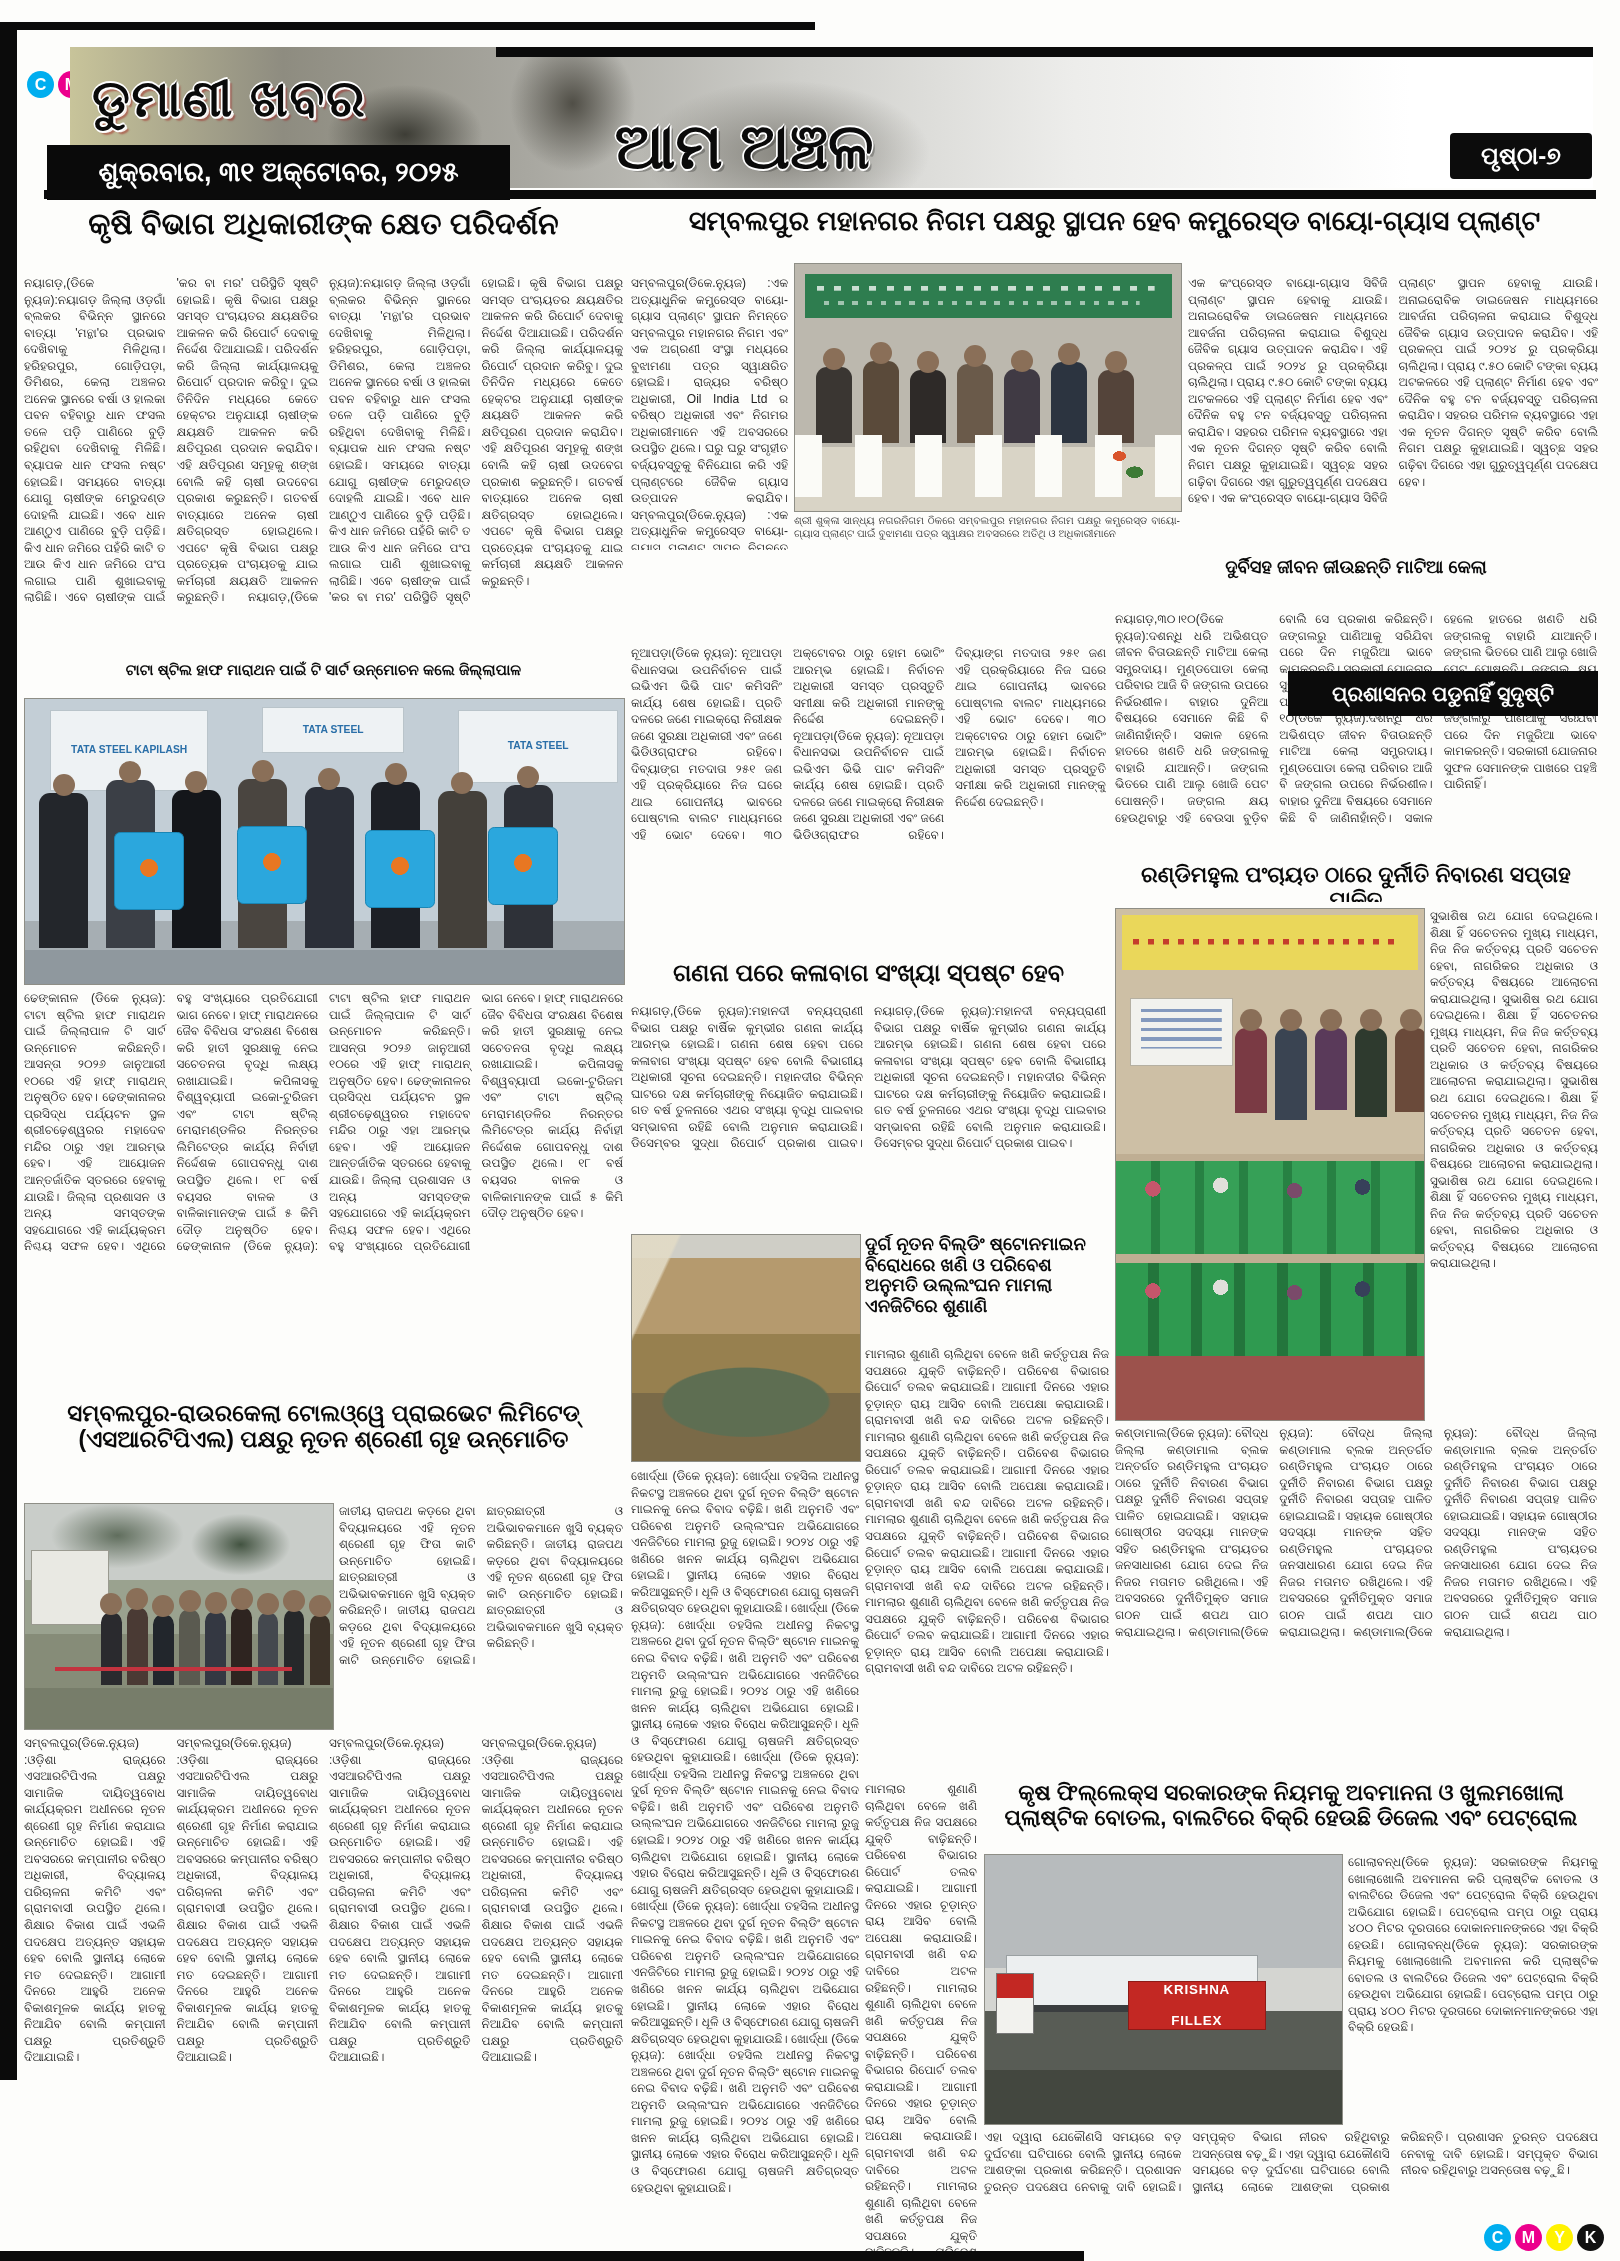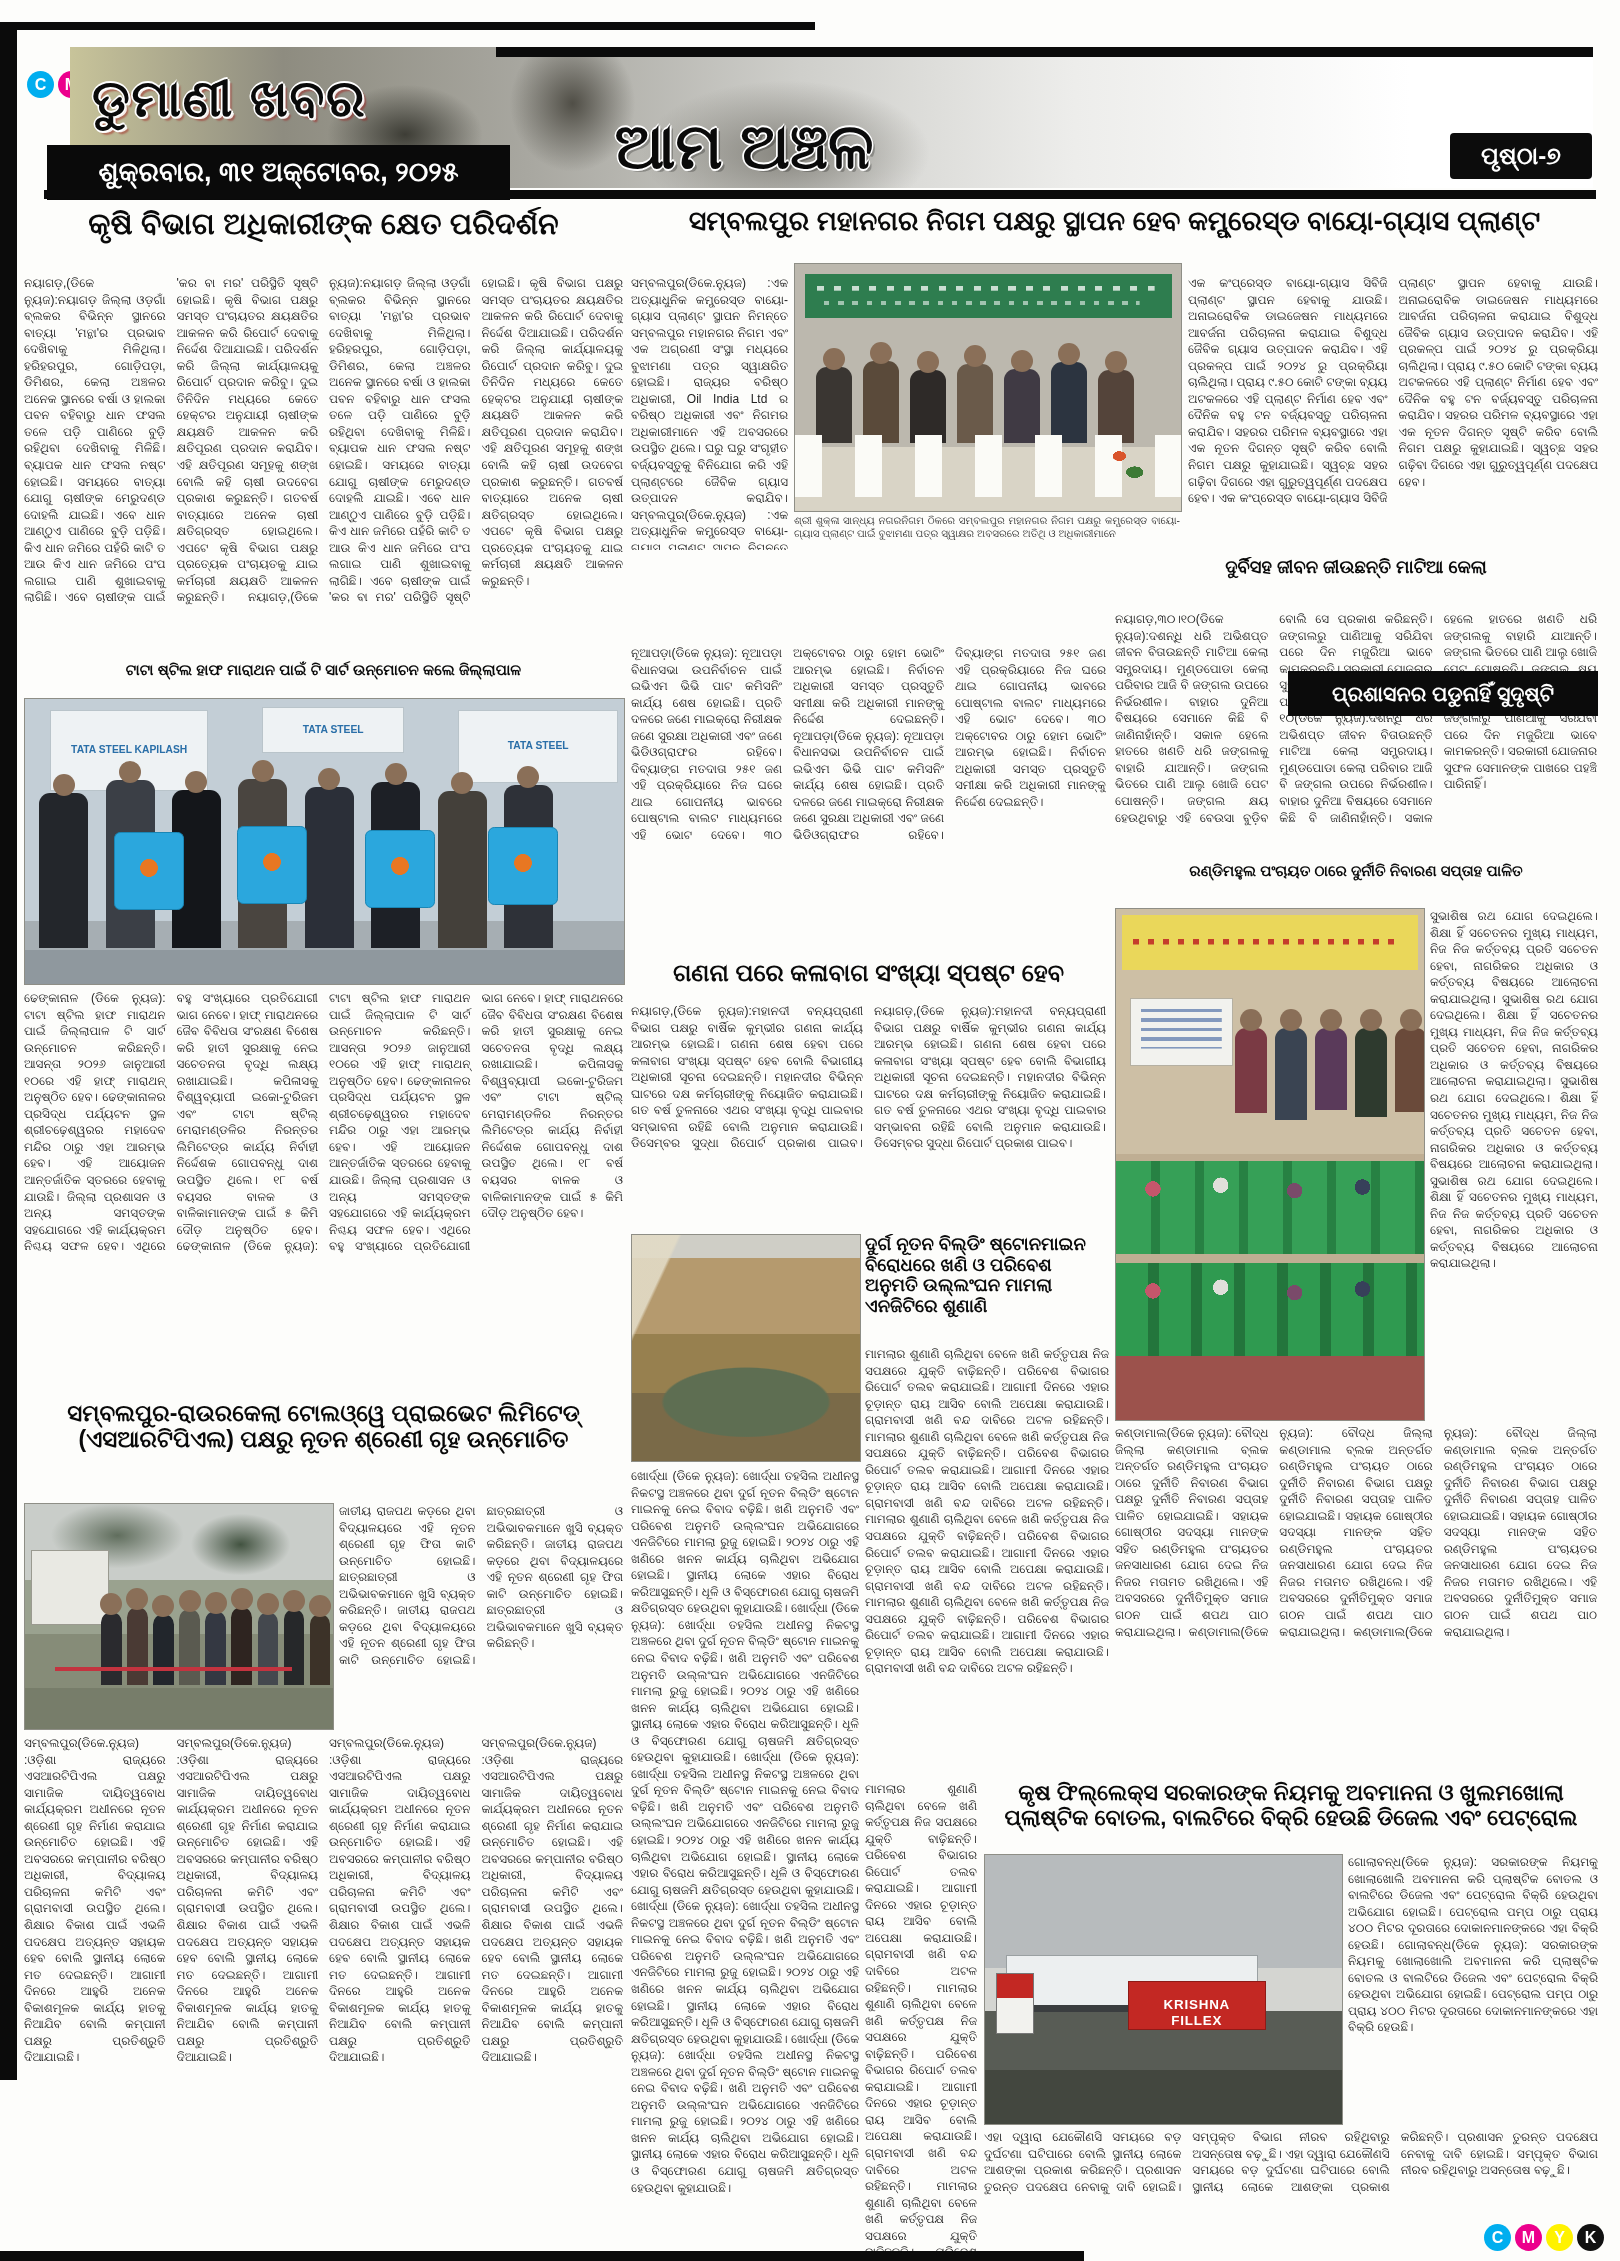--- a/index.html
+++ b/index.html
@@ -84,21 +84,21 @@
   .photo-ribbon{background:
       radial-gradient(71px 44px at 70% 18%,rgba(52,70,50,.9),transparent 70%),
       radial-gradient(95px 47px at 30% 14%,rgba(70,86,66,.8),transparent 70%),
       linear-gradient(#c9cdc9 0 34%,#9aa28f 34% 58%,#868c78 58% 82%,#777d6a 82% 100%);}
   .ribbon-line{position:absolute;left:30px;top:163px;width:237px;height:4px;background:#c4333f;}
   .building{position:absolute;left:6.3px;top:46px;width:76px;height:73px;background:#e9e9e3;border:0.8px solid #9a9a90;}
   .photo-petrol{background:linear-gradient(#b7bbbd 0 42%,#d4d5d1 42% 58%,#585c55 58% 80%,#43473f 80% 100%);}
   .canopy{position:absolute;left:6%;top:37%;width:70%;height:49px;background:#eceff0;border:0.8px solid #9aa0a2;
           border-bottom:7.1px solid #3a3d3f;}
   .fillex-sign{position:absolute;left:40%;top:47%;width:136px;height:47px;background:#c32823;color:#fff;
-          display:flex;flex-direction:column;align-items:center;justify-content:flex-end;
+          display:flex;flex-direction:column;align-items:center;justify-content:space-between;
           font-weight:800;font-size:13.4px;line-height:1.2;letter-spacing:0.8px;border:1.6px solid #8e1b17;}
   .pole-sign{position:absolute;left:11px;top:44%;width:36px;height:59px;background:linear-gradient(#c32823 0 40%,#f2f2ee 40% 100%);border:0.8px solid #777;}
 </style>
 </head>
 <body>
 
 <div class="page">
 
   <div class="abs bar" style="left:0;top:22px;width:815px;height:8px;"></div>
   <div class="abs bar" style="left:0;top:22px;width:17.4px;height:2058px;"></div>
@@ -176,21 +176,21 @@
 
   <div class="abs hl" style="left:631px;top:959px;width:475px;height:38px;font-size:24px;">ଗଣନା ପରେ କଳାବାଗ ସଂଖ୍ୟା ସ୍ପଷ୍ଟ ହେବ</div>
   <div class="abs body-text cols-2" style="left:631px;top:1003px;width:475px;height:225px;">ନୟାଗଡ଼,(ଡିକେ ନ୍ୟୁଜ):ମହାନଦୀ ବନ୍ୟପ୍ରାଣୀ ବିଭାଗ ପକ୍ଷରୁ ବାର୍ଷିକ କୁମ୍ଭୀର ଗଣନା କାର୍ଯ୍ୟ ଆରମ୍ଭ ହୋଇଛି। ଗଣନା ଶେଷ ହେବା ପରେ କଳାବାଗ ସଂଖ୍ୟା ସ୍ପଷ୍ଟ ହେବ ବୋଲି ବିଭାଗୀୟ ଅଧିକାରୀ ସୂଚନା ଦେଇଛନ୍ତି। ମହାନଦୀର ବିଭିନ୍ନ ଘାଟରେ ଦକ୍ଷ କର୍ମଚାରୀଙ୍କୁ ନିୟୋଜିତ କରାଯାଇଛି। ଗତ ବର୍ଷ ତୁଳନାରେ ଏଥର ସଂଖ୍ୟା ବୃଦ୍ଧି ପାଇବାର ସମ୍ଭାବନା ରହିଛି ବୋଲି ଅନୁମାନ କରାଯାଉଛି। ଡିସେମ୍ବର ସୁଦ୍ଧା ରିପୋର୍ଟ ପ୍ରକାଶ ପାଇବ। ନୟାଗଡ଼,(ଡିକେ ନ୍ୟୁଜ):ମହାନଦୀ ବନ୍ୟପ୍ରାଣୀ ବିଭାଗ ପକ୍ଷରୁ ବାର୍ଷିକ କୁମ୍ଭୀର ଗଣନା କାର୍ଯ୍ୟ ଆରମ୍ଭ ହୋଇଛି। ଗଣନା ଶେଷ ହେବା ପରେ କଳାବାଗ ସଂଖ୍ୟା ସ୍ପଷ୍ଟ ହେବ ବୋଲି ବିଭାଗୀୟ ଅଧିକାରୀ ସୂଚନା ଦେଇଛନ୍ତି। ମହାନଦୀର ବିଭିନ୍ନ ଘାଟରେ ଦକ୍ଷ କର୍ମଚାରୀଙ୍କୁ ନିୟୋଜିତ କରାଯାଇଛି। ଗତ ବର୍ଷ ତୁଳନାରେ ଏଥର ସଂଖ୍ୟା ବୃଦ୍ଧି ପାଇବାର ସମ୍ଭାବନା ରହିଛି ବୋଲି ଅନୁମାନ କରାଯାଉଛି। ଡିସେମ୍ବର ସୁଦ୍ଧା ରିପୋର୍ଟ ପ୍ରକାଶ ପାଇବ।</div>
 
   <div class="abs photo photo-quarry" style="left:631px;top:1234px;width:228px;height:226px;"></div>
   <div class="abs hl left" style="left:865px;top:1234px;width:244px;height:104px;font-size:18px;">ଦୁର୍ଗ ନୂତନ ବିଲ୍ଡିଂ ଷ୍ଟୋନମାଇନ ବିରୋଧରେ ଖଣି ଓ ପରିବେଶ ଅନୁମତି ଉଲ୍ଲଂଘନ ମାମଲା ଏନଜିଟିରେ ଶୁଣାଣି</div>
   <div class="abs body-text" style="left:865px;top:1346px;width:244px;height:429px;">ମାମଲାର ଶୁଣାଣି ଚାଲିଥିବା ବେଳେ ଖଣି କର୍ତ୍ତୃପକ୍ଷ ନିଜ ସପକ୍ଷରେ ଯୁକ୍ତି ବାଢ଼ିଛନ୍ତି। ପରିବେଶ ବିଭାଗର ରିପୋର୍ଟ ତଲବ କରାଯାଇଛି। ଆଗାମୀ ଦିନରେ ଏହାର ଚୂଡ଼ାନ୍ତ ରାୟ ଆସିବ ବୋଲି ଅପେକ୍ଷା କରାଯାଉଛି। ଗ୍ରାମବାସୀ ଖଣି ବନ୍ଦ ଦାବିରେ ଅଟଳ ରହିଛନ୍ତି। ମାମଲାର ଶୁଣାଣି ଚାଲିଥିବା ବେଳେ ଖଣି କର୍ତ୍ତୃପକ୍ଷ ନିଜ ସପକ୍ଷରେ ଯୁକ୍ତି ବାଢ଼ିଛନ୍ତି। ପରିବେଶ ବିଭାଗର ରିପୋର୍ଟ ତଲବ କରାଯାଇଛି। ଆଗାମୀ ଦିନରେ ଏହାର ଚୂଡ଼ାନ୍ତ ରାୟ ଆସିବ ବୋଲି ଅପେକ୍ଷା କରାଯାଉଛି। ଗ୍ରାମବାସୀ ଖଣି ବନ୍ଦ ଦାବିରେ ଅଟଳ ରହିଛନ୍ତି। ମାମଲାର ଶୁଣାଣି ଚାଲିଥିବା ବେଳେ ଖଣି କର୍ତ୍ତୃପକ୍ଷ ନିଜ ସପକ୍ଷରେ ଯୁକ୍ତି ବାଢ଼ିଛନ୍ତି। ପରିବେଶ ବିଭାଗର ରିପୋର୍ଟ ତଲବ କରାଯାଇଛି। ଆଗାମୀ ଦିନରେ ଏହାର ଚୂଡ଼ାନ୍ତ ରାୟ ଆସିବ ବୋଲି ଅପେକ୍ଷା କରାଯାଉଛି। ଗ୍ରାମବାସୀ ଖଣି ବନ୍ଦ ଦାବିରେ ଅଟଳ ରହିଛନ୍ତି। ମାମଲାର ଶୁଣାଣି ଚାଲିଥିବା ବେଳେ ଖଣି କର୍ତ୍ତୃପକ୍ଷ ନିଜ ସପକ୍ଷରେ ଯୁକ୍ତି ବାଢ଼ିଛନ୍ତି। ପରିବେଶ ବିଭାଗର ରିପୋର୍ଟ ତଲବ କରାଯାଇଛି। ଆଗାମୀ ଦିନରେ ଏହାର ଚୂଡ଼ାନ୍ତ ରାୟ ଆସିବ ବୋଲି ଅପେକ୍ଷା କରାଯାଉଛି। ଗ୍ରାମବାସୀ ଖଣି ବନ୍ଦ ଦାବିରେ ଅଟଳ ରହିଛନ୍ତି।</div>
   <div class="abs body-text" style="left:631px;top:1468px;width:228px;height:781px;">ଖୋର୍ଦ୍ଧା (ଡିକେ ନ୍ୟୁଜ): ଖୋର୍ଦ୍ଧା ତହସିଲ ଅଧୀନସ୍ଥ ନିକଟସ୍ଥ ଅଞ୍ଚଳରେ ଥିବା ଦୁର୍ଗ ନୂତନ ବିଲ୍ଡିଂ ଷ୍ଟୋନ ମାଇନକୁ ନେଇ ବିବାଦ ବଢ଼ିଛି। ଖଣି ଅନୁମତି ଏବଂ ପରିବେଶ ଅନୁମତି ଉଲ୍ଲଂଘନ ଅଭିଯୋଗରେ ଏନଜିଟିରେ ମାମଲା ରୁଜୁ ହୋଇଛି। ୨୦୨୪ ଠାରୁ ଏହି ଖଣିରେ ଖନନ କାର୍ଯ୍ୟ ଚାଲିଥିବା ଅଭିଯୋଗ ହୋଇଛି। ସ୍ଥାନୀୟ ଲୋକେ ଏହାର ବିରୋଧ କରିଆସୁଛନ୍ତି। ଧୂଳି ଓ ବିସ୍ଫୋରଣ ଯୋଗୁ ଚାଷଜମି କ୍ଷତିଗ୍ରସ୍ତ ହେଉଥିବା କୁହାଯାଉଛି। ଖୋର୍ଦ୍ଧା (ଡିକେ ନ୍ୟୁଜ): ଖୋର୍ଦ୍ଧା ତହସିଲ ଅଧୀନସ୍ଥ ନିକଟସ୍ଥ ଅଞ୍ଚଳରେ ଥିବା ଦୁର୍ଗ ନୂତନ ବିଲ୍ଡିଂ ଷ୍ଟୋନ ମାଇନକୁ ନେଇ ବିବାଦ ବଢ଼ିଛି। ଖଣି ଅନୁମତି ଏବଂ ପରିବେଶ ଅନୁମତି ଉଲ୍ଲଂଘନ ଅଭିଯୋଗରେ ଏନଜିଟିରେ ମାମଲା ରୁଜୁ ହୋଇଛି। ୨୦୨୪ ଠାରୁ ଏହି ଖଣିରେ ଖନନ କାର୍ଯ୍ୟ ଚାଲିଥିବା ଅଭିଯୋଗ ହୋଇଛି। ସ୍ଥାନୀୟ ଲୋକେ ଏହାର ବିରୋଧ କରିଆସୁଛନ୍ତି। ଧୂଳି ଓ ବିସ୍ଫୋରଣ ଯୋଗୁ ଚାଷଜମି କ୍ଷତିଗ୍ରସ୍ତ ହେଉଥିବା କୁହାଯାଉଛି। ଖୋର୍ଦ୍ଧା (ଡିକେ ନ୍ୟୁଜ): ଖୋର୍ଦ୍ଧା ତହସିଲ ଅଧୀନସ୍ଥ ନିକଟସ୍ଥ ଅଞ୍ଚଳରେ ଥିବା ଦୁର୍ଗ ନୂତନ ବିଲ୍ଡିଂ ଷ୍ଟୋନ ମାଇନକୁ ନେଇ ବିବାଦ ବଢ଼ିଛି। ଖଣି ଅନୁମତି ଏବଂ ପରିବେଶ ଅନୁମତି ଉଲ୍ଲଂଘନ ଅଭିଯୋଗରେ ଏନଜିଟିରେ ମାମଲା ରୁଜୁ ହୋଇଛି। ୨୦୨୪ ଠାରୁ ଏହି ଖଣିରେ ଖନନ କାର୍ଯ୍ୟ ଚାଲିଥିବା ଅଭିଯୋଗ ହୋଇଛି। ସ୍ଥାନୀୟ ଲୋକେ ଏହାର ବିରୋଧ କରିଆସୁଛନ୍ତି। ଧୂଳି ଓ ବିସ୍ଫୋରଣ ଯୋଗୁ ଚାଷଜମି କ୍ଷତିଗ୍ରସ୍ତ ହେଉଥିବା କୁହାଯାଉଛି। ଖୋର୍ଦ୍ଧା (ଡିକେ ନ୍ୟୁଜ): ଖୋର୍ଦ୍ଧା ତହସିଲ ଅଧୀନସ୍ଥ ନିକଟସ୍ଥ ଅଞ୍ଚଳରେ ଥିବା ଦୁର୍ଗ ନୂତନ ବିଲ୍ଡିଂ ଷ୍ଟୋନ ମାଇନକୁ ନେଇ ବିବାଦ ବଢ଼ିଛି। ଖଣି ଅନୁମତି ଏବଂ ପରିବେଶ ଅନୁମତି ଉଲ୍ଲଂଘନ ଅଭିଯୋଗରେ ଏନଜିଟିରେ ମାମଲା ରୁଜୁ ହୋଇଛି। ୨୦୨୪ ଠାରୁ ଏହି ଖଣିରେ ଖନନ କାର୍ଯ୍ୟ ଚାଲିଥିବା ଅଭିଯୋଗ ହୋଇଛି। ସ୍ଥାନୀୟ ଲୋକେ ଏହାର ବିରୋଧ କରିଆସୁଛନ୍ତି। ଧୂଳି ଓ ବିସ୍ଫୋରଣ ଯୋଗୁ ଚାଷଜମି କ୍ଷତିଗ୍ରସ୍ତ ହେଉଥିବା କୁହାଯାଉଛି। ଖୋର୍ଦ୍ଧା (ଡିକେ ନ୍ୟୁଜ): ଖୋର୍ଦ୍ଧା ତହସିଲ ଅଧୀନସ୍ଥ ନିକଟସ୍ଥ ଅଞ୍ଚଳରେ ଥିବା ଦୁର୍ଗ ନୂତନ ବିଲ୍ଡିଂ ଷ୍ଟୋନ ମାଇନକୁ ନେଇ ବିବାଦ ବଢ଼ିଛି। ଖଣି ଅନୁମତି ଏବଂ ପରିବେଶ ଅନୁମତି ଉଲ୍ଲଂଘନ ଅଭିଯୋଗରେ ଏନଜିଟିରେ ମାମଲା ରୁଜୁ ହୋଇଛି। ୨୦୨୪ ଠାରୁ ଏହି ଖଣିରେ ଖନନ କାର୍ଯ୍ୟ ଚାଲିଥିବା ଅଭିଯୋଗ ହୋଇଛି। ସ୍ଥାନୀୟ ଲୋକେ ଏହାର ବିରୋଧ କରିଆସୁଛନ୍ତି। ଧୂଳି ଓ ବିସ୍ଫୋରଣ ଯୋଗୁ ଚାଷଜମି କ୍ଷତିଗ୍ରସ୍ତ ହେଉଥିବା କୁହାଯାଉଛି।</div>
   <div class="abs body-text" style="left:865px;top:1781px;width:112px;height:470px;">ମାମଲାର ଶୁଣାଣି ଚାଲିଥିବା ବେଳେ ଖଣି କର୍ତ୍ତୃପକ୍ଷ ନିଜ ସପକ୍ଷରେ ଯୁକ୍ତି ବାଢ଼ିଛନ୍ତି। ପରିବେଶ ବିଭାଗର ରିପୋର୍ଟ ତଲବ କରାଯାଇଛି। ଆଗାମୀ ଦିନରେ ଏହାର ଚୂଡ଼ାନ୍ତ ରାୟ ଆସିବ ବୋଲି ଅପେକ୍ଷା କରାଯାଉଛି। ଗ୍ରାମବାସୀ ଖଣି ବନ୍ଦ ଦାବିରେ ଅଟଳ ରହିଛନ୍ତି। ମାମଲାର ଶୁଣାଣି ଚାଲିଥିବା ବେଳେ ଖଣି କର୍ତ୍ତୃପକ୍ଷ ନିଜ ସପକ୍ଷରେ ଯୁକ୍ତି ବାଢ଼ିଛନ୍ତି। ପରିବେଶ ବିଭାଗର ରିପୋର୍ଟ ତଲବ କରାଯାଇଛି। ଆଗାମୀ ଦିନରେ ଏହାର ଚୂଡ଼ାନ୍ତ ରାୟ ଆସିବ ବୋଲି ଅପେକ୍ଷା କରାଯାଉଛି। ଗ୍ରାମବାସୀ ଖଣି ବନ୍ଦ ଦାବିରେ ଅଟଳ ରହିଛନ୍ତି। ମାମଲାର ଶୁଣାଣି ଚାଲିଥିବା ବେଳେ ଖଣି କର୍ତ୍ତୃପକ୍ଷ ନିଜ ସପକ୍ଷରେ ଯୁକ୍ତି ବାଢ଼ିଛନ୍ତି। ପରିବେଶ ବିଭାଗର ରିପୋର୍ଟ ତଲବ କରାଯାଇଛି। ଆଗାମୀ ଦିନରେ ଏହାର ଚୂଡ଼ାନ୍ତ ରାୟ ଆସିବ ବୋଲି ଅପେକ୍ଷା କରାଯାଉଛି। ଗ୍ରାମବାସୀ ଖଣି ବନ୍ଦ ଦାବିରେ ଅଟଳ ରହିଛନ୍ତି।</div>
 
-  <div class="abs hl" style="left:1115px;top:862px;width:482px;height:40px;font-size:15px;">ରଣ୍ଡିମହୁଲ ପଂଚାୟତ ଠାରେ ଦୁର୍ନୀତି ନିବାରଣ ସପ୍ତାହ ପାଳିତ</div>
+  <div class="abs hl" style="left:1115px;top:862px;width:482px;height:40px;font-size:22px;">ରଣ୍ଡିମହୁଲ ପଂଚାୟତ ଠାରେ ଦୁର୍ନୀତି ନିବାରଣ ସପ୍ତାହ ପାଳିତ</div>
   <div class="abs photo photo-meeting" style="left:1115px;top:908px;width:308px;height:511px;">
     <div class="meet-banner"></div>
     <div class="meet-panel"></div>
     <div class="people" style="left:119px;top:119px;gap:8px;align-items:flex-start;">
       <div class="fig" style="width:32px;height:85px;background:#7a3a44;"></div>
       <div class="fig" style="width:32px;height:92px;background:#3a4452;"></div>
       <div class="fig" style="width:32px;height:82px;background:#5a3a5a;"></div>
       <div class="fig" style="width:32px;height:89px;background:#2e3a2e;"></div>
       <div class="fig" style="width:32px;height:84px;background:#6a4a3a;"></div>
     </div>

